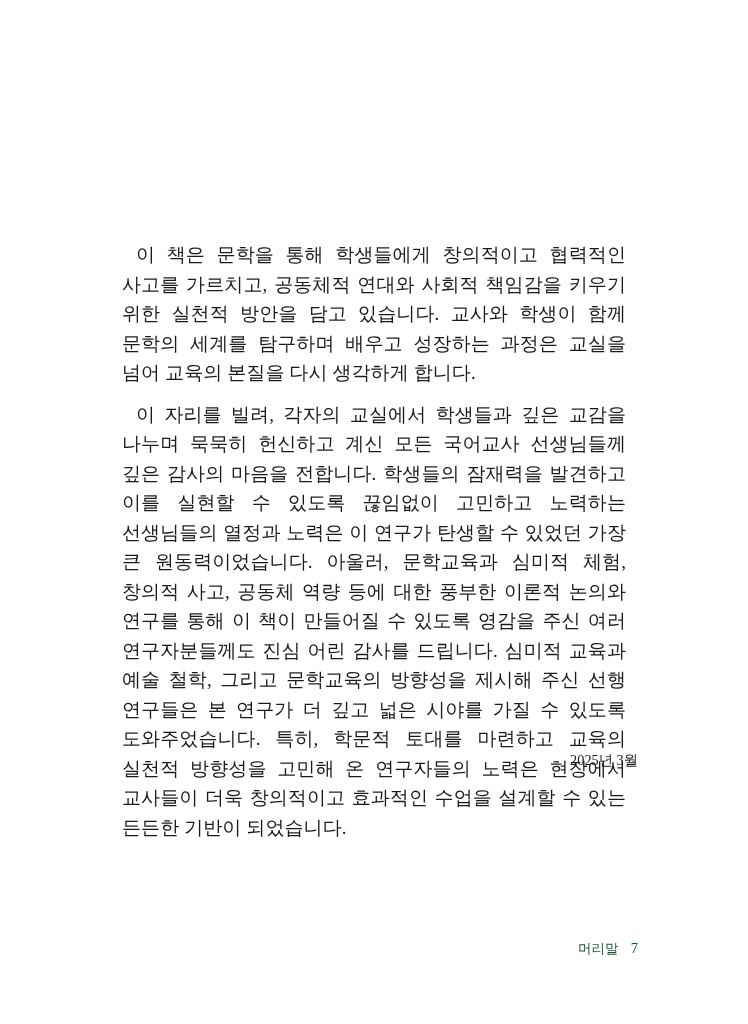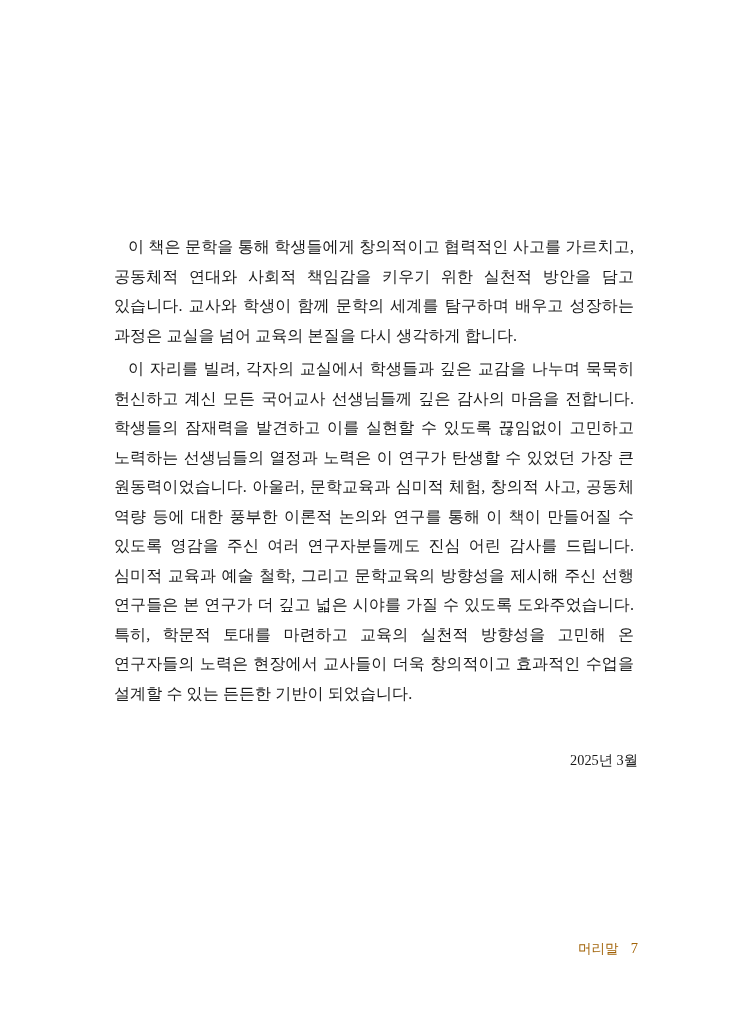--- a/index.html
+++ b/index.html
@@ -23,26 +23,26 @@
     height: 1024px;
     background: #ffffff;
   }
   .content {
     position: absolute;
     left: 110px;
     top: 228px;
     width: 528px;
   }
   .para {
-    font-size: 16px;
+    font-size: 19px;
     line-height: 29.5px;
     text-align: justify;
     text-justify: inter-ideograph;
     text-indent: 14px;
-    margin: 4px;
+    margin: 12px;
     word-break: keep-all;
     letter-spacing: 0.1px;
   }
   .para + .para {
     margin-top: 0px;
   }
   .signature {
     position: absolute;
     right: 110px;
     top: 738px;
@@ -59,21 +59,21 @@
     display: block;
     padding-right: 14px;
   }
   .footer {
     position: absolute;
     left: 0;
     right: 110px;
     top: 940px;
     text-align: right;
     font-size: 13.5px;
-    color: #a16207;
+    color: #14532d;
   }
   .footer .label {
     display: inline;
   }
   .footer .pagenum {
     display: inline;
     margin-left: 9px;
     font-size: 14.5px;
   }
 </style>

